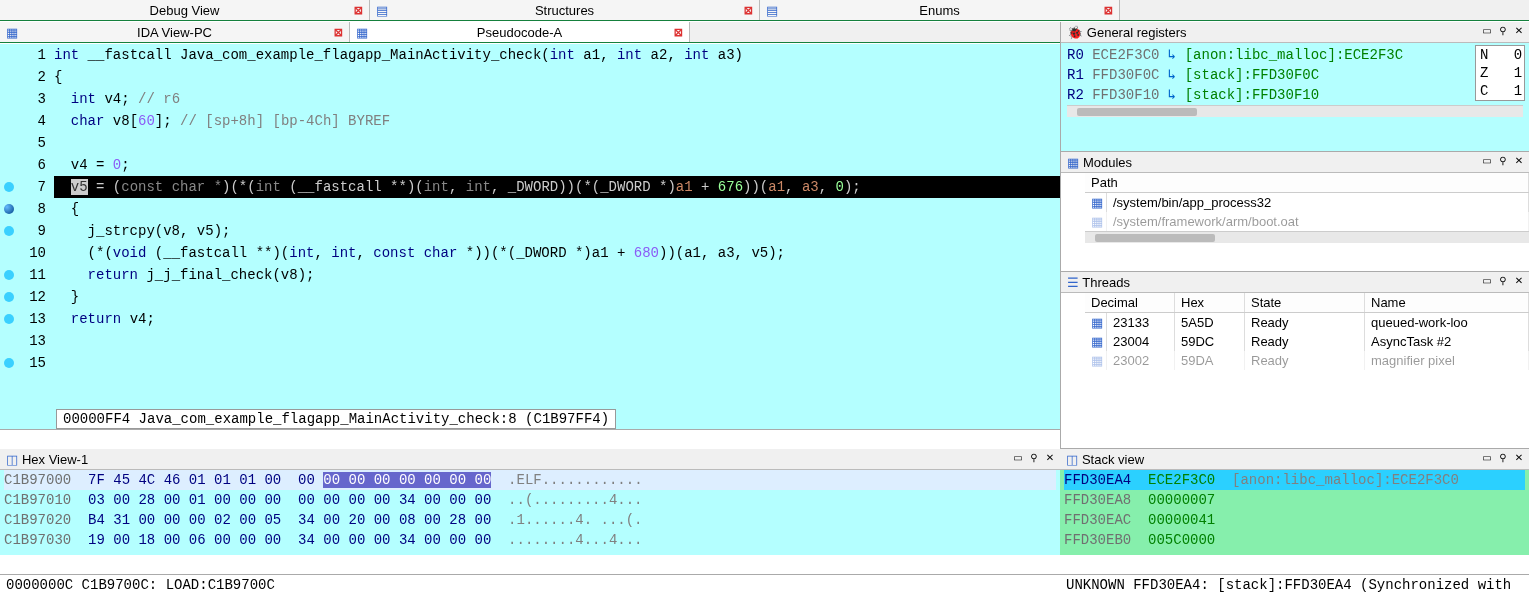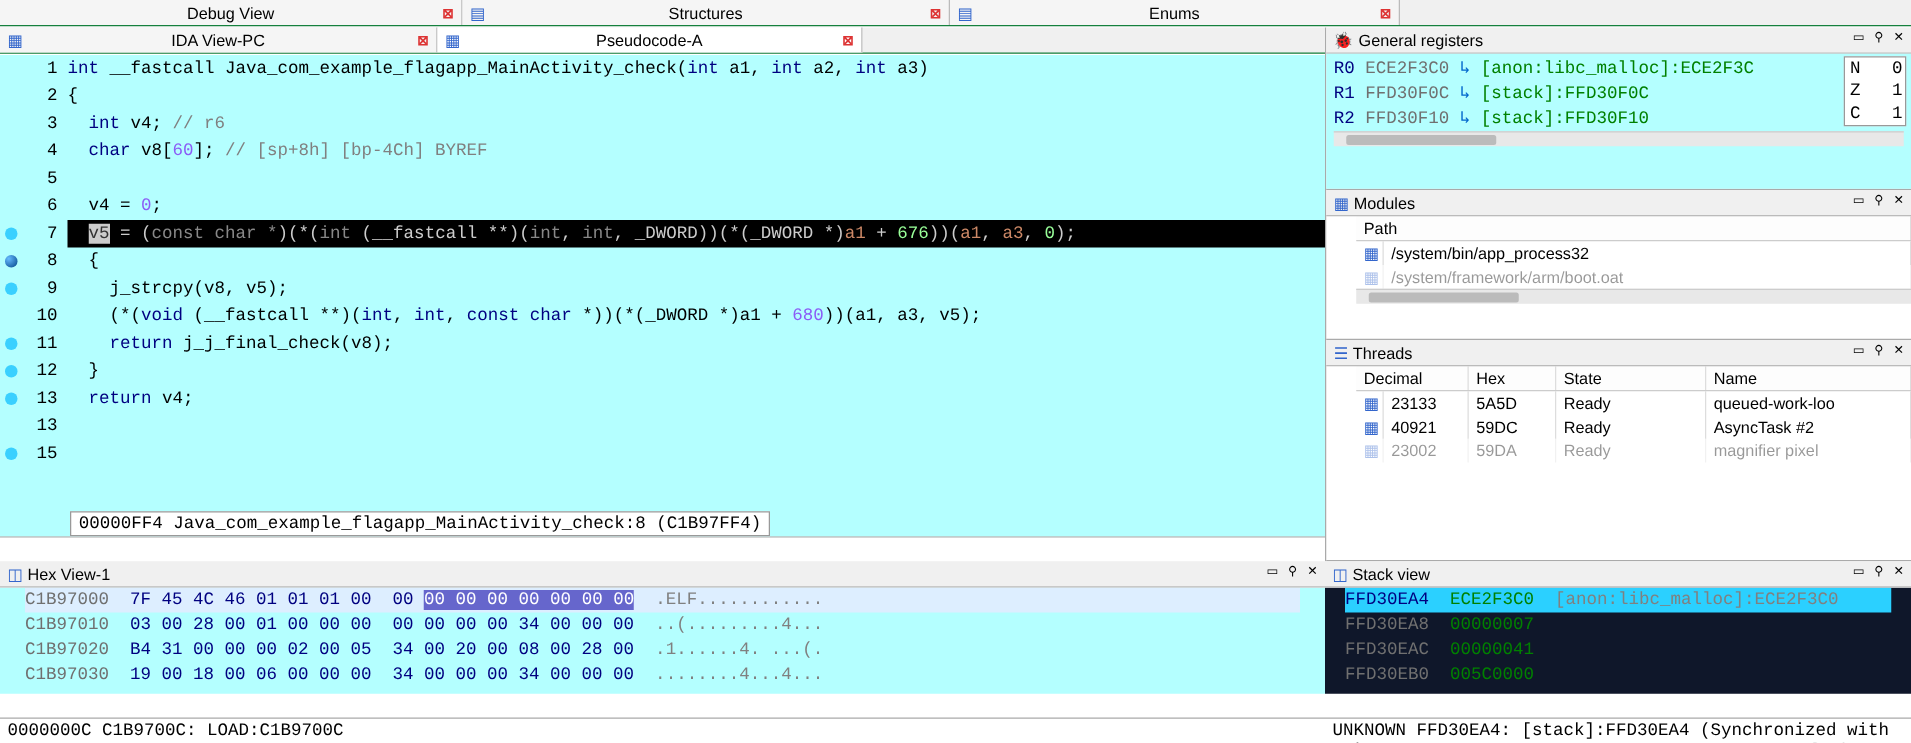--- a/index.html
+++ b/index.html
@@ -28,23 +28,23 @@
 .ty { color:#000080; }
 .num { color:#8b5cf6; }
 .cm { color:#808080; }
 .fn { color:#000; }
 .hl { background:#000000; color:#ccc; display:inline-block; width:calc(100% - 0px); }
 .hl .dim { color:#888; }
 .hl .red { color:#c86; }
 .status { grid-column:1/2; background:#fff; border-top:1px solid #aaa; padding:2px 6px; }
 .hex-panel { grid-column:1/2; }
 .stack-panel { grid-column:2/3; grid-row:5/6; }
-.hex-body { background:#b4ffff; height:85px; line-height:20px; padding:0 20px; }
+.hex-body { background:#b4ffff; height:85px; line-height:20px; padding:0 4px; }
 .hex-body .row { white-space:pre; }
-.stack-body { background:#0f172a; height:85px; line-height:20px; padding:0 16px; }
+.stack-body { background:#86efac; height:85px; line-height:20px; padding:0 4px; }
 .stack-body .row { white-space:pre; }
 .regs { background:#b4ffff; padding:2px 6px; line-height:20px; flex:1; overflow:hidden; }
 .panel { display:flex; flex-direction:column; border-bottom:1px solid #aaa; }
 .modules-body, .threads-body { background:#fff;margin-left:24px; }
 .tbl-head { display:flex; background:#fdfdfd; border-bottom:1px solid #ccc; }
 .tbl-head div, .tbl-row div { padding:2px 6px; border-right:1px solid #ddd; }
 .tbl-row { display:flex; }
 .arrow { color:#0066cc; }
 .navy { color:#000080; }
 .grn { color:#008000; }
@@ -200,21 +200,21 @@
         </div>
         <div class="tbl-row">
             <div style="width:22px"><span style="color:#36c">▦</span></div>
             <div style="width:68px">23133</div>
             <div style="width:70px">5A5D</div>
             <div style="width:120px">Ready</div>
             <div style="flex:1">queued-work-loo</div>
           </div>
         <div class="tbl-row">
             <div style="width:22px"><span style="color:#36c">▦</span></div>
-            <div style="width:68px">40921</div>
+            <div style="width:68px">23004</div>
             <div style="width:70px">59DC</div>
             <div style="width:120px">Ready</div>
             <div style="flex:1">AsyncTask #2</div>
           </div>
         <div class="tbl-row" style="opacity:.4">
             <div style="width:22px"><span style="color:#36c">▦</span></div>
             <div style="width:68px">23002</div>
             <div style="width:70px">59DA</div>
             <div style="width:120px">Ready</div>
             <div style="flex:1">magnifier pixel</div>

